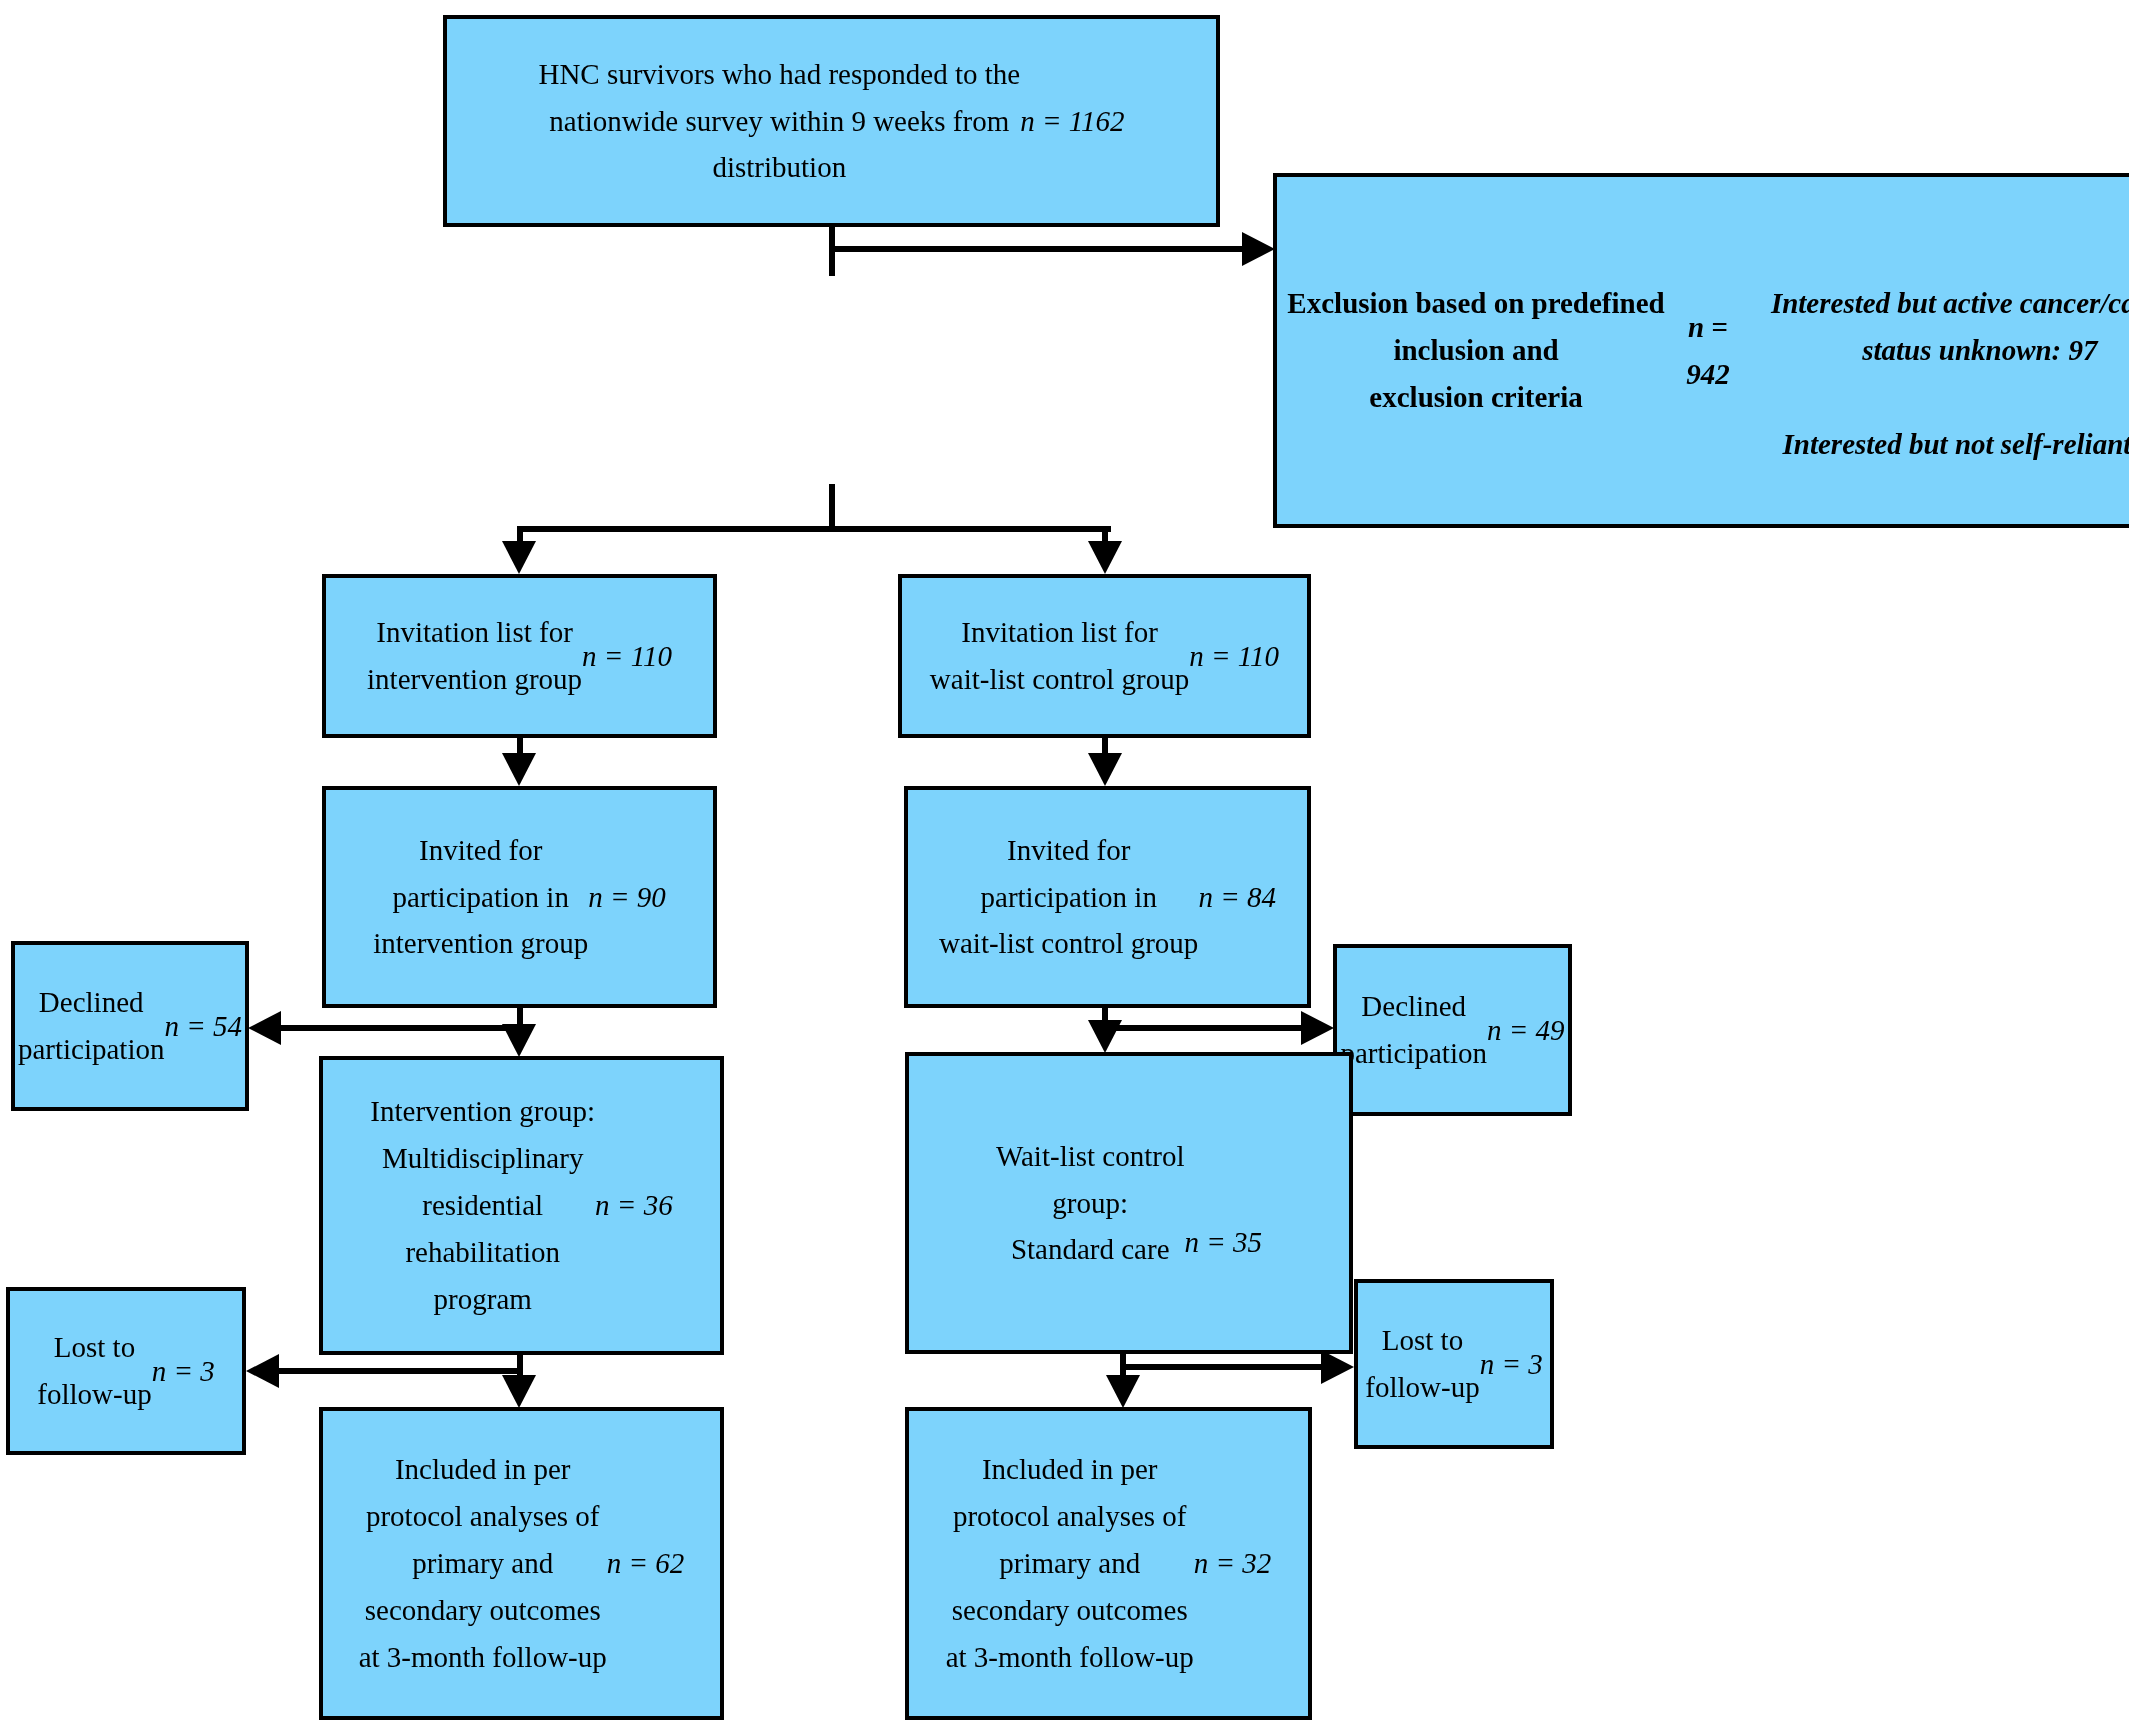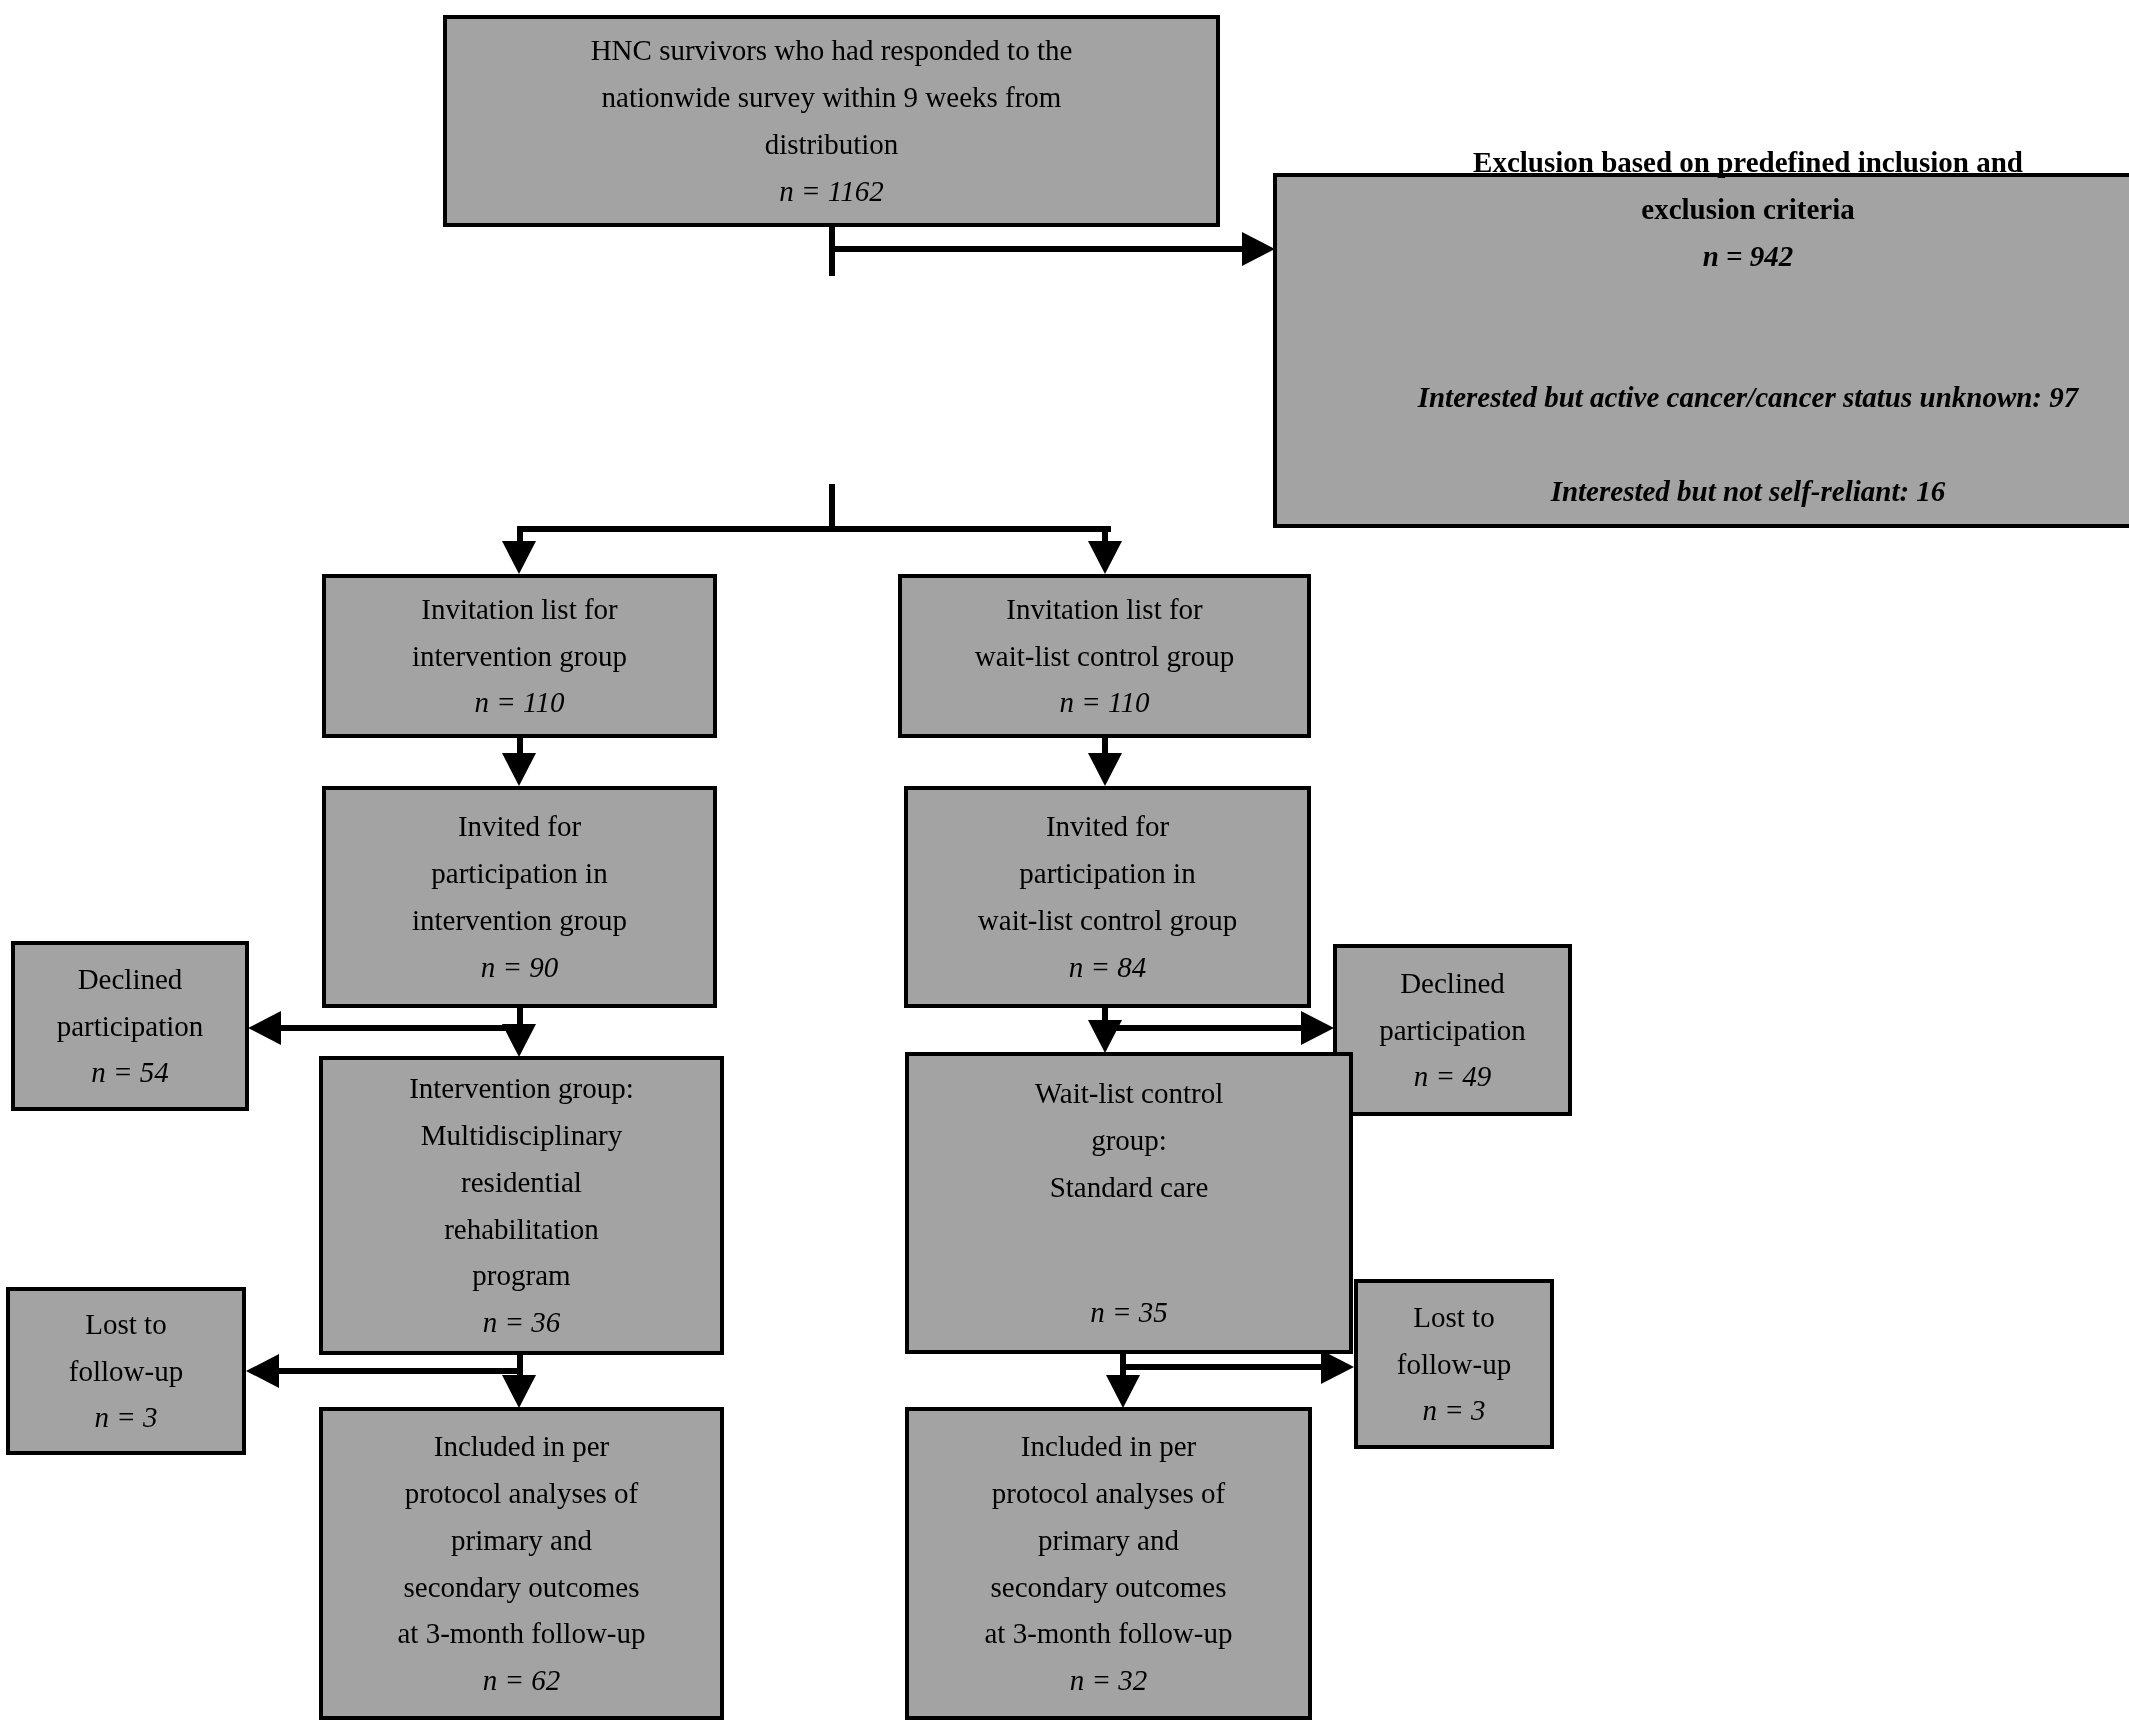--- a/index.html
+++ b/index.html
@@ -12,23 +12,23 @@
     width: 2129px;
     height: 1727px;
     background: #ffffff;
     font-family: "Liberation Serif", "DejaVu Serif", serif;
     color: #000000;
   }
   .box {
     position: absolute;
     box-sizing: border-box;
     border: 4.2px solid #000000;
-    background: #a3a3a3;
+    background: #7dd3fc;
     display: flex;
-    flex-direction: column;
+    flex-direction: row;
     align-items: center;
     justify-content: center;
     text-align: center;
     font-size: 29px;
     line-height: 1.62;
   }
   .t { white-space: pre-line; }
   .n { font-style: italic; white-space: pre-line; }
   .reasons { font-style: italic; margin-top: 47px; white-space: pre-line; }
   .gap-before { margin-top: 79px; }

